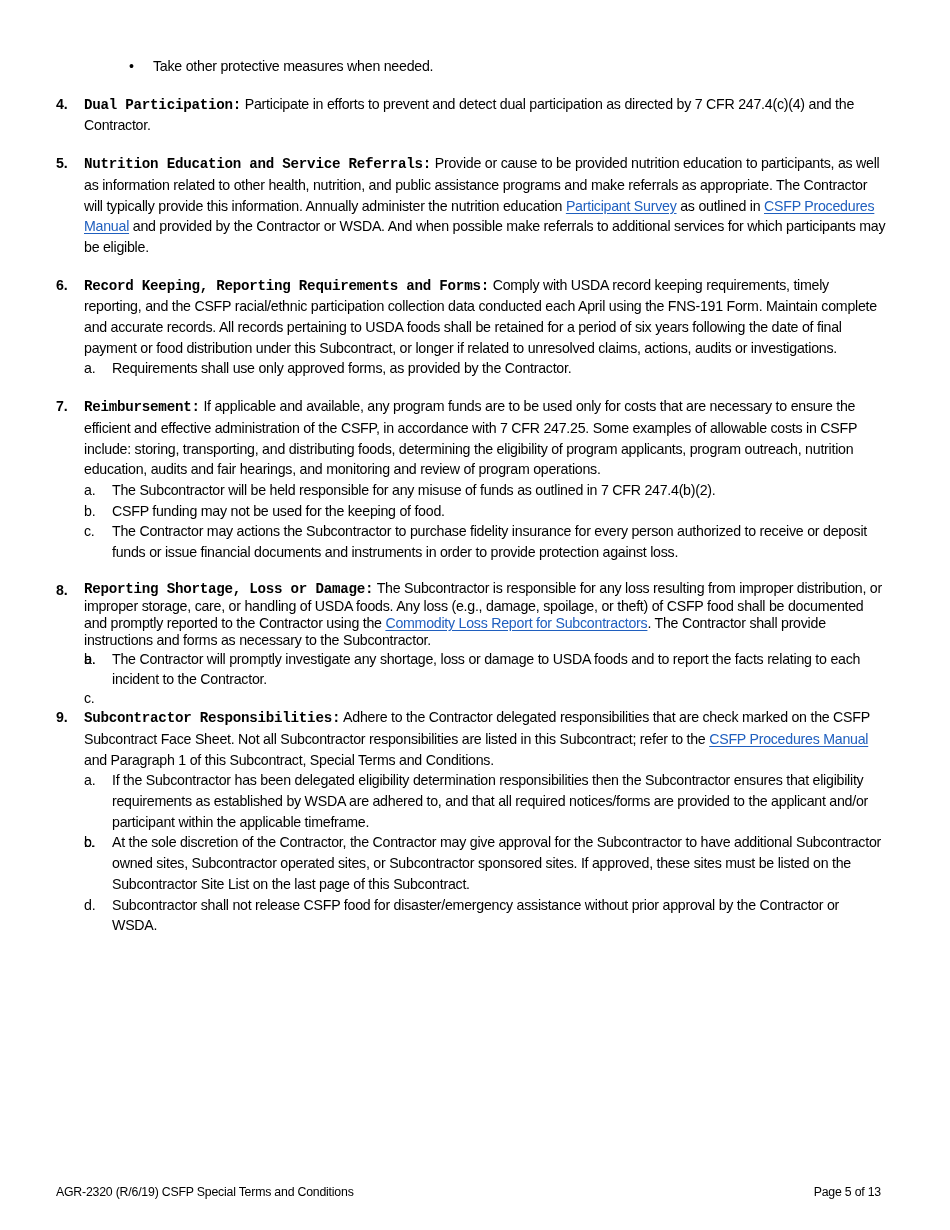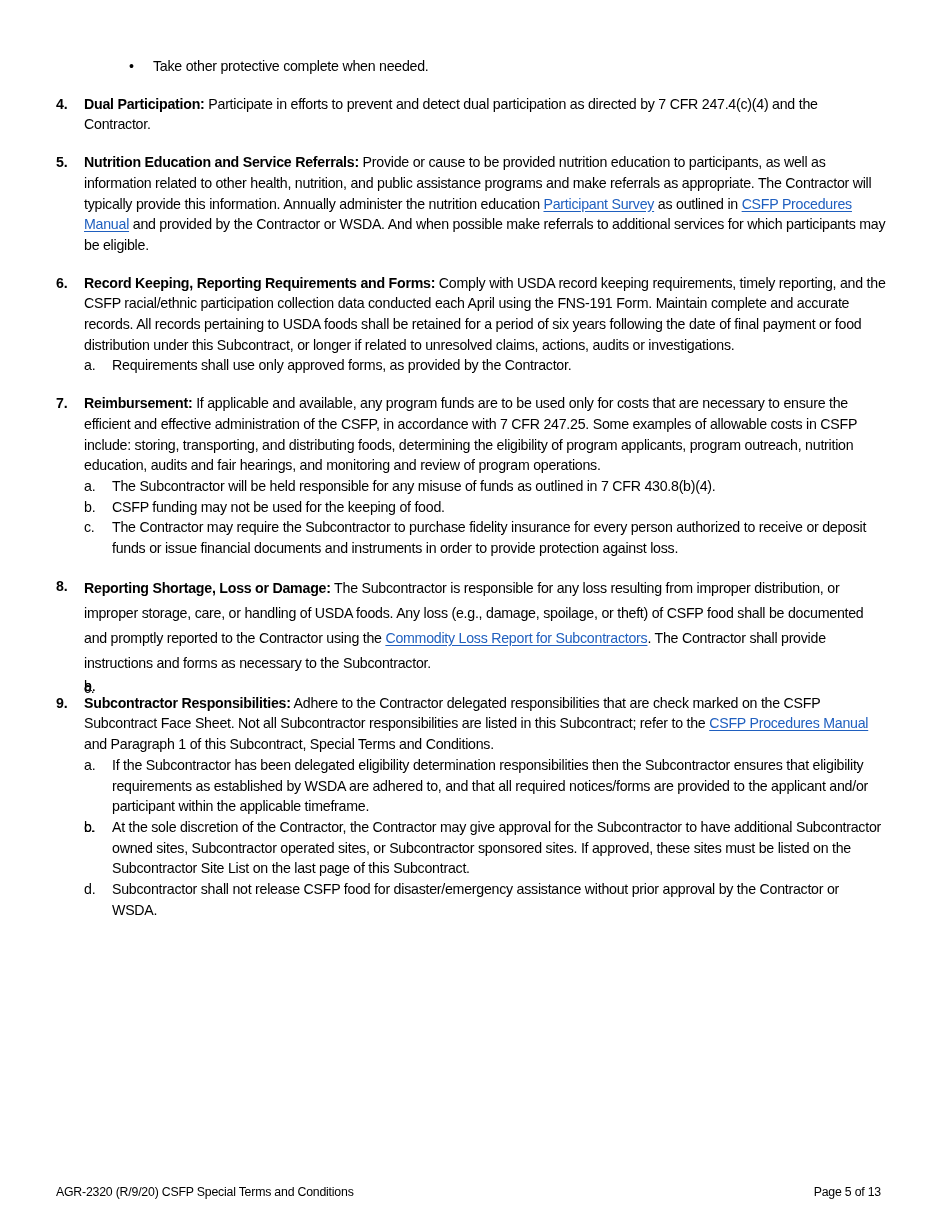--- a/index.html
+++ b/index.html
@@ -47,32 +47,33 @@
       margin-bottom: 17px;
     }
     .section .num {
       position: absolute;
       left: 0;
       top: 0;
       font-weight: bold;
     }
     .section .head {
       font-weight: bold;
+      font-family: Liberation Mono, monospace;
     }
     .sub {
       position: relative;
       padding-left: 28px;
     }
     .sub .letter {
       position: absolute;
       left: 0;
       top: 0;
     }
     .sec8 .para, .sec8 .sub.last {
-      line-height: 25px;
+      line-height: 17px;
     }
     a.link {
       color: #1f5fbf;
       text-decoration: underline;
       text-underline-offset: 2px;
     }
     .footer {
       position: absolute;
       top: 1185px;
       left: 56px;
@@ -84,21 +85,21 @@
     }
   </style>
 </head>
 <body>
 
 <div class="page">
   <div class="content">
 
     <div class="bullet-line">
       <span class="dot">•</span>
-      <span>Take other protective complete when needed.</span>
+      <span>Take other protective measures when needed.</span>
     </div>
 
     <div class="section">
       <span class="num">4.</span>
       <span class="head">Dual Participation:</span><span> Participate in efforts to prevent and detect dual participation as directed by 7 CFR 247.4(c)(4) and the Contractor.</span>
     </div>
 
     <div class="section">
       <span class="num">5.</span>
       <span class="head">Nutrition Education and Service Referrals:</span><span> Provide or cause to be provided nutrition education to participants, as well as information related to other health, nutrition, and public assistance programs and make referrals as appropriate. The Contractor will typically provide this information. Annually administer the nutrition education </span><a class="link" href="#">Participant Survey</a><span> as outlined in </span><a class="link" href="#">CSFP Procedures Manual</a><span> and provided by the Contractor or WSDA. And when possible make referrals to additional services for which participants may be eligible.</span>
@@ -115,42 +116,43 @@
       </div>
     </div>
 
     <div class="section">
       <span class="num">7.</span>
       <div class="para">
         <span class="head">Reimbursement:</span><span> If applicable and available, any program funds are to be used only for costs that are necessary to ensure the efficient and effective administration of the CSFP, in accordance with 7 CFR 247.25.  Some examples of allowable costs in CSFP include: storing, transporting, and distributing foods, determining the eligibility of program applicants, program outreach, nutrition education, audits and fair hearings, and monitoring and review of program operations.</span>
       </div>
       <div class="sub">
         <span class="letter">a.</span>
-        <span>The Subcontractor will be held responsible for any misuse of funds as outlined in 7 CFR 430.8(b)(4).</span>
+        <span>The Subcontractor will be held responsible for any misuse of funds as outlined in 7 CFR 247.4(b)(2).</span>
       </div>
       <div class="sub">
         <span class="letter">b.</span>
         <span>CSFP funding may not be used for the keeping of food.</span>
       </div>
       <div class="sub">
         <span class="letter">c.</span>
-        <span>The Contractor may require the Subcontractor to purchase fidelity insurance for every person authorized to receive or deposit funds or issue financial documents and instruments in order to provide protection against loss.</span>
+        <span>The Contractor may actions the Subcontractor to purchase fidelity insurance for every person authorized to receive or deposit funds or issue financial documents and instruments in order to provide protection against loss.</span>
       </div>
     </div>
 
     <div class="section sec8">
       <span class="num">8.</span>
       <div class="para">
         <span class="head">Reporting Shortage, Loss or Damage:</span><span> The Subcontractor is responsible for any loss resulting from improper distribution, or improper storage, care, or handling of USDA foods.  Any loss (e.g., damage, spoilage, or theft) of CSFP food shall be documented and promptly reported to the Contractor using the </span><a class="link" href="#">Commodity Loss Report for Subcontractors</a><span>.  The Contractor shall provide instructions and forms as necessary to the Subcontractor.</span>
       </div>
       <div class="sub">
         <span class="letter">a.</span>
       </div>
       <div class="sub">
         <span class="letter">b.</span>
+        <span>The Contractor will promptly investigate any shortage, loss or damage to USDA foods and to report the facts relating to each incident to the Contractor.</span>
       </div>
       <div class="sub last">
         <span class="letter">c.</span>
       </div>
     </div>
 
     <div class="section">
       <span class="num">9.</span>
       <div class="para">
         <span class="head">Subcontractor Responsibilities:</span><span> Adhere to the Contractor delegated responsibilities that are check marked on the CSFP Subcontract Face Sheet.  Not all Subcontractor responsibilities are listed in this Subcontract; refer to the </span><a class="link" href="#">CSFP Procedures Manual</a><span> and Paragraph 1 of this Subcontract, Special Terms and Conditions.</span>
@@ -168,16 +170,16 @@
       </div>
       <div class="sub">
         <span class="letter">d.</span>
         <span>Subcontractor shall not release CSFP food for disaster/emergency assistance without prior approval by the Contractor or WSDA.</span>
       </div>
     </div>
 
   </div>
 
   <div class="footer">
-    <span>AGR-2320 (R/9/20) CSFP Special Terms and Conditions</span>
+    <span>AGR-2320 (R/6/19) CSFP Special Terms and Conditions</span>
     <span>Page 5 of 13</span>
   </div>
 </div>
 
 </body></html>

